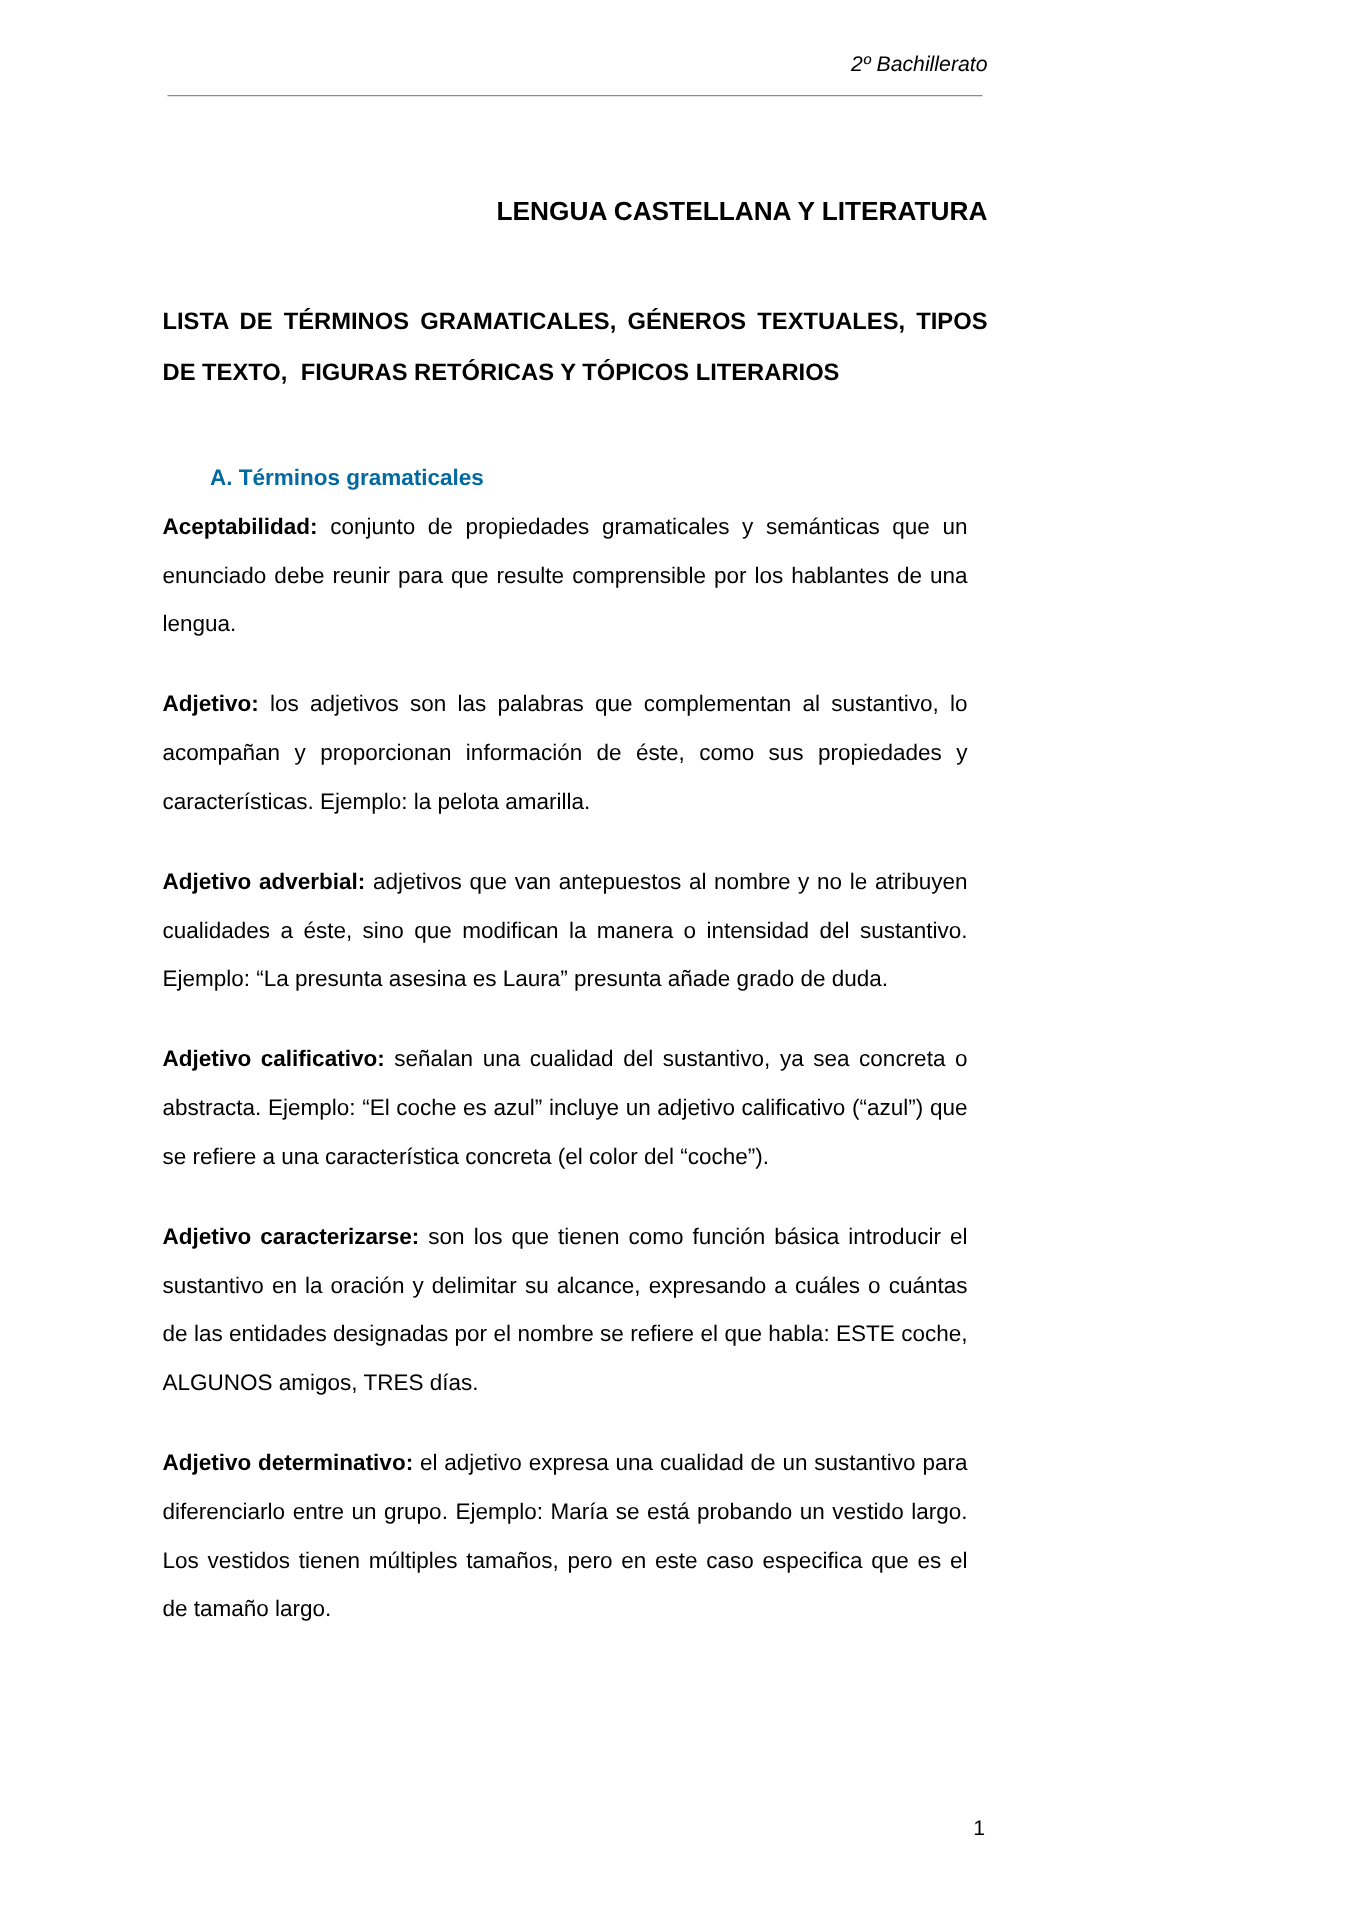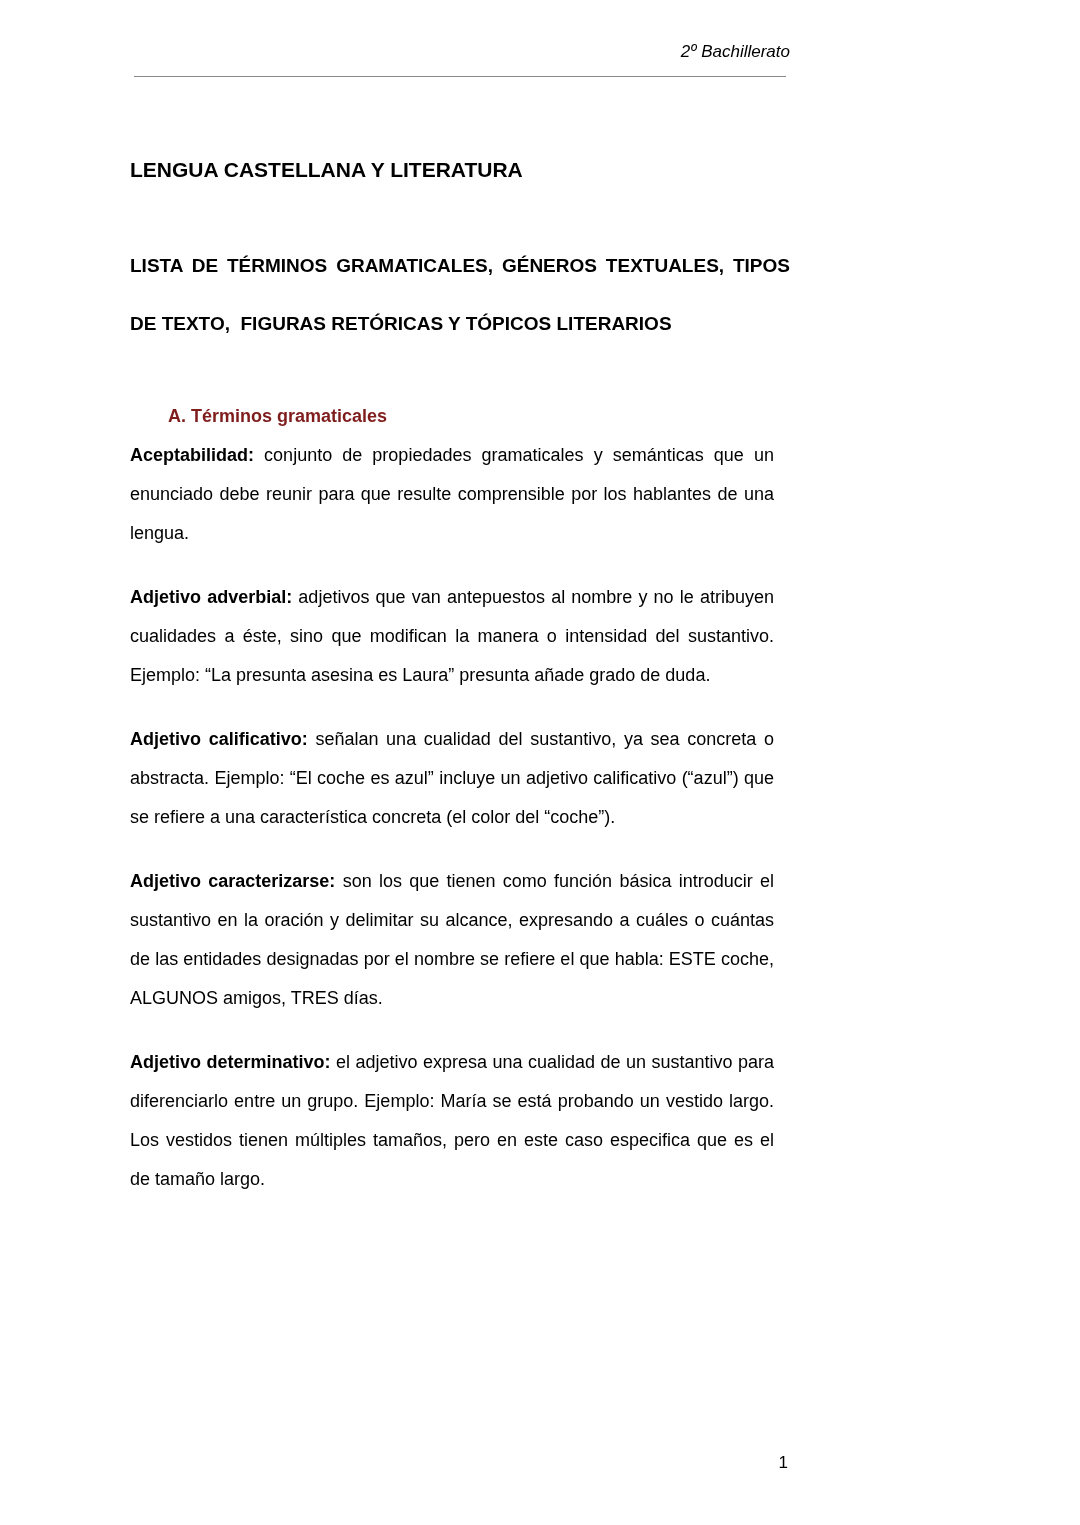--- a/index.html
+++ b/index.html
@@ -24,39 +24,39 @@
     font-size: 17px;
     line-height: 20px;
   }
   .doc-header-rule {
     border: none;
     border-top: 1px solid #8a8a8a;
     margin: 14px 4px 0 4px;
   }
   .title {
     margin: 80px 0 0 0;
-    text-align: left;
+    text-align: right;
     font-size: 21px;
     font-weight: bold;
     line-height: 26px;
   }
   .subtitle {
     margin: 54px 0 0 0;
     font-size: 19px;
     font-weight: bold;
-    line-height: 58px;
+    line-height: 41px;
     text-align: justify;
     white-space: pre-wrap;
   }
   .section-heading {
     margin: 44px 0 0 38px;
     font-size: 18px;
     font-weight: bold;
     line-height: 39px;
-    color: #7f1d1d;
+    color: #0369a1;
   }
   .entries {
     margin-top: 0;
   }
   .entry {
     font-size: 18px;
     line-height: 39px;
     text-align: justify;
     margin: 0 16px 25px 0;
   }
@@ -86,20 +86,24 @@
 
   <h3 class="section-heading">A. Términos gramaticales</h3>
 
   <div class="entries">
 
     <p class="entry">
       <strong>Aceptabilidad:</strong>
       <span>conjunto de propiedades gramaticales y semánticas que un enunciado debe reunir para que resulte comprensible por los hablantes de una lengua.</span>
     </p>
 
+    <p class="entry">
+      <strong>Adjetivo:</strong>
+      <span>los adjetivos son las palabras que complementan al sustantivo, lo acompañan y proporcionan información de éste, como sus propiedades y características. Ejemplo: la pelota amarilla.</span>
+    </p>
 
     <p class="entry">
       <strong>Adjetivo adverbial:</strong>
       <span>adjetivos que van antepuestos al nombre y no le atribuyen cualidades a éste, sino que modifican la manera o intensidad del sustantivo. Ejemplo: “La presunta asesina es Laura” presunta añade grado de duda.</span>
     </p>
 
     <p class="entry">
       <strong>Adjetivo calificativo:</strong>
       <span>señalan una cualidad del sustantivo, ya sea concreta o abstracta. Ejemplo: “El coche es azul” incluye un adjetivo calificativo (“azul”) que se refiere a una característica concreta (el color del “coche”).</span>
     </p>

